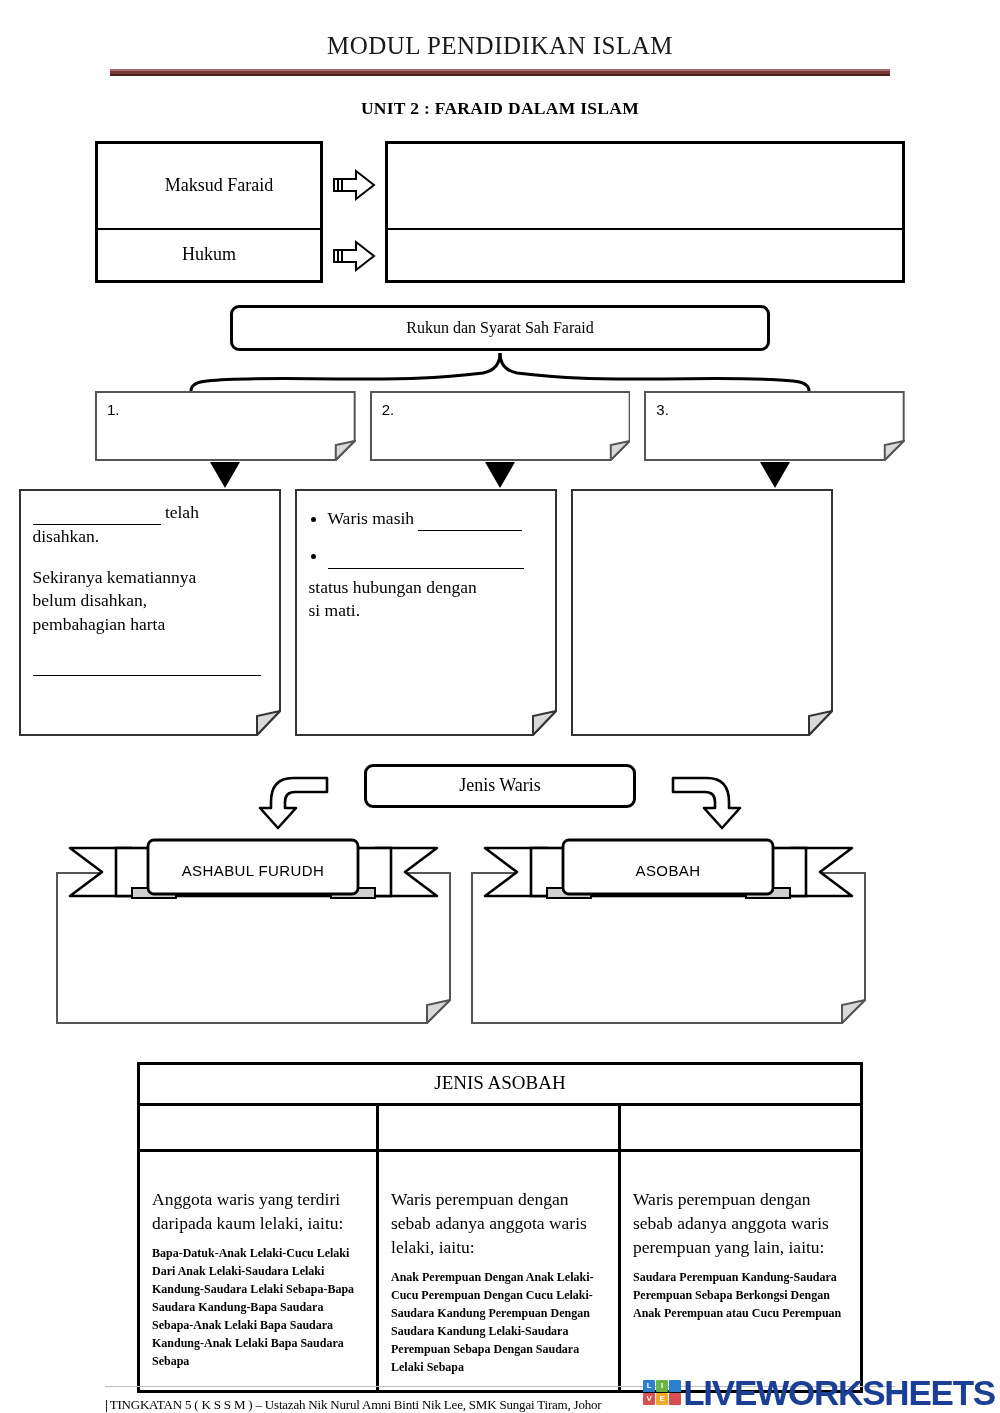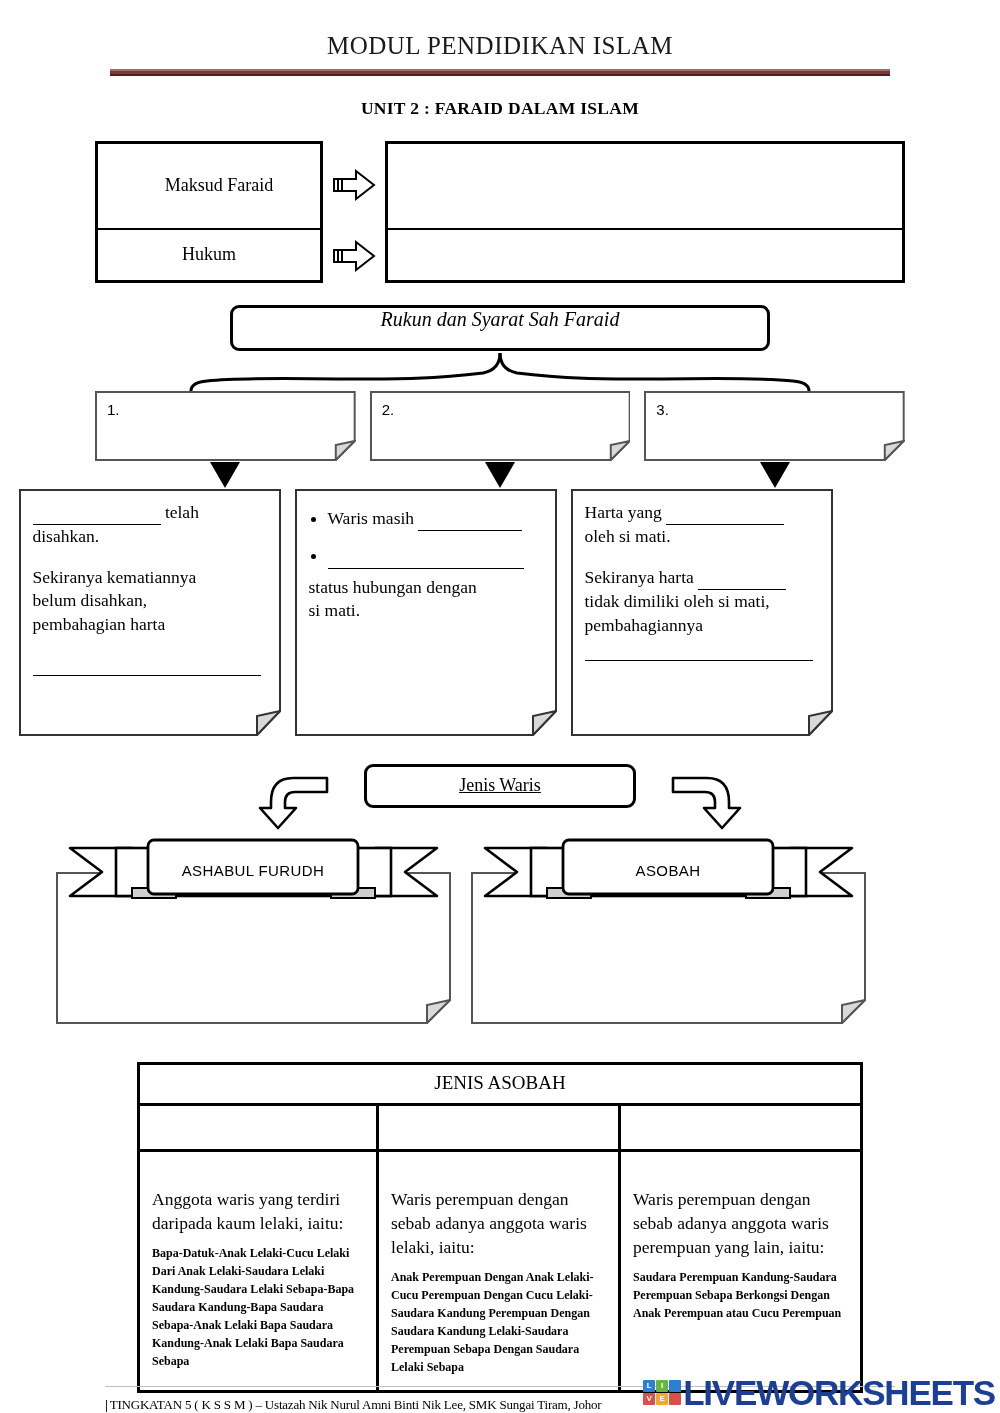--- a/index.html
+++ b/index.html
@@ -78,24 +78,23 @@
   .arrow-block { width: 44px; height: 34px; display:block; }
 
   
   .pill {
     width: 540px;
     height: 46px;
     margin: 22px auto 0 auto;
     border: 3px solid #000;
     border-radius: 9px;
     display: flex;
-    align-items: flex-start;
+    align-items: center;
     justify-content: center;
-    font-size: 20px;
-    font-style: italic;
+    font-size: 16px;
   }
 
   
   .brace-wrap {
     width: 810px;
     margin: 0 auto;
     height: 40px;
     position: relative;
   }
   .brace-wrap svg { position: absolute; left: 0; top: 0; }
@@ -169,21 +168,20 @@
     position: absolute;
     left: 50%; transform: translateX(-50%);
     top: 0;
     width: 272px; height: 44px;
     border: 3px solid #000;
     border-radius: 9px;
     display:flex; align-items:center; justify-content:center;
     font-size: 18px;
     background:#fff;
     z-index: 3;
-    text-decoration: underline;
   }
   .jw-arrow { position: absolute; top: 4px; z-index: 2; }
   .jw-arrow.left  { left: 162px; }
   .jw-arrow.right { right: 162px; }
 
   
   .ribbon-row { width: 889px; margin: 8px auto 0 auto; display:flex; gap: 20px; position: relative; }
   .ribbon-col { width: 395px; position: relative; }
   .ribbon { position: relative; height: 76px; z-index: 3; }
   .ribbon svg { display:block; }
@@ -420,34 +418,20 @@
         <span>si mati.</span>
       </div>
     </div>
   </div>
 
   <div class="note">
     <svg class="note-border" viewBox="0 0 262 247" preserveAspectRatio="none">
       <path d="M1 1 H261 V222 L238 246 H1 Z" fill="#fff" stroke="#333" stroke-width="2"></path>
       <path d="M261 222 L238 227 L238 246 Z" fill="#d9d9d9" stroke="#333" stroke-width="2"></path>
     </svg>
-    <div class="note-inner">
-      <div>
-        <span>Harta yang </span><span class="fill" style="width:118px">&nbsp;</span>
-      </div>
-      <div>oleh si mati.</div>
-      <div class="gap"></div>
-      <div>
-        <span>Sekiranya harta </span><span class="fill" style="width:88px">&nbsp;</span>
-      </div>
-      <div>tidak dimiliki oleh si mati,</div>
-      <div>pembahagiannya</div>
-      <div style="height:22px"></div>
-      <div style="width:228px;border-bottom:1.5px solid #000;height:1px"></div>
-    </div>
   </div>
 
 </div>
 
 <div class="jw-wrap">
 
   <svg class="jw-arrow left" width="72" height="62" viewBox="0 0 72 62">
     <path d="M70 10 H36 C20 10, 14 20, 14 34 V40 H3 L21 60 L39 40 H28 V34 C28 28, 31 24, 38 24 H70 Z" fill="#fff" stroke="#000" stroke-width="2.6" stroke-linejoin="round"></path>
   </svg>
 

